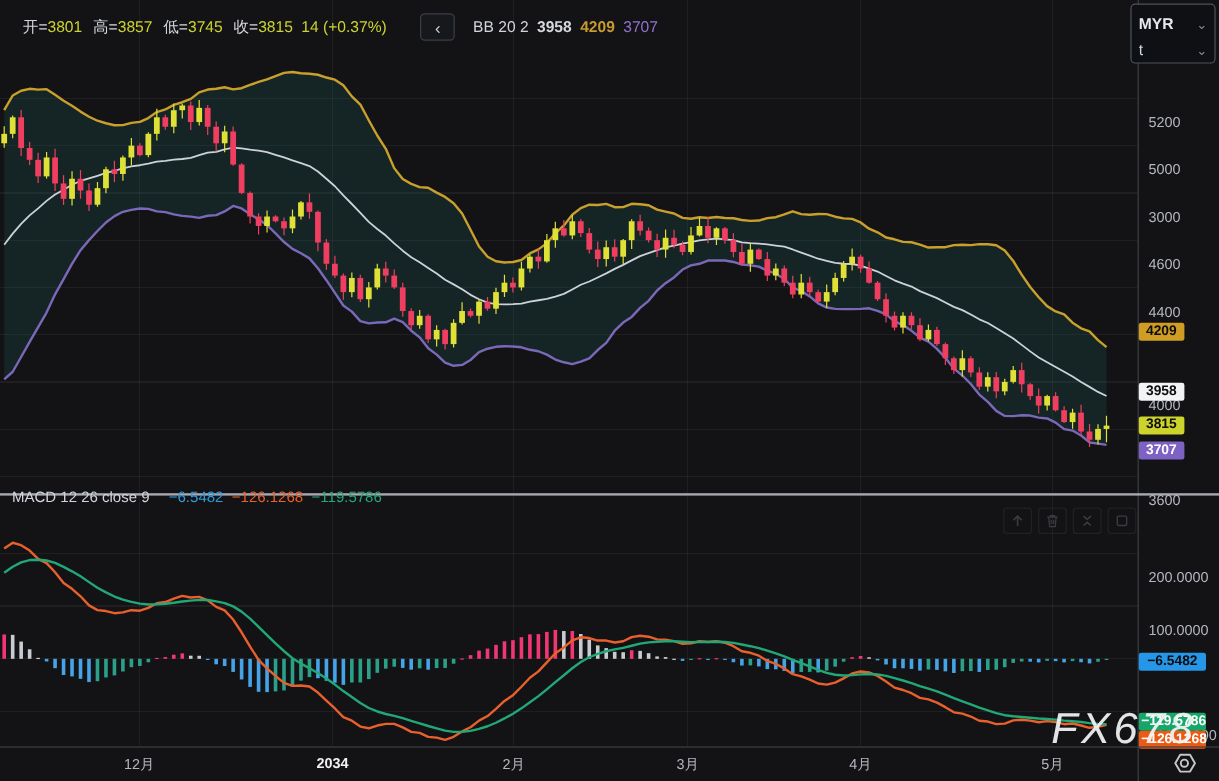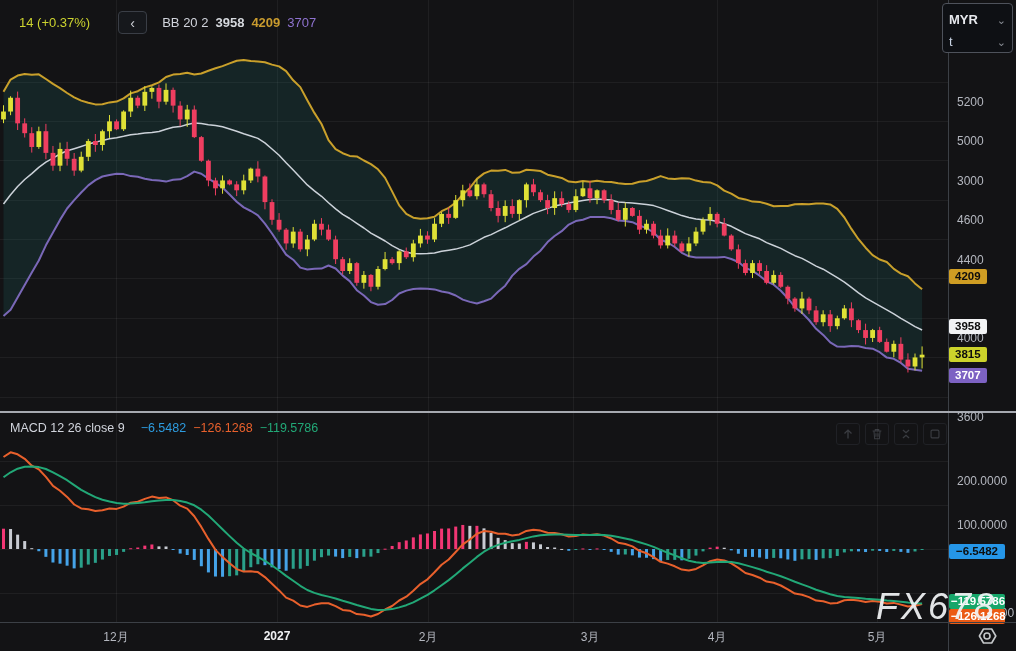--- a/index.html
+++ b/index.html
@@ -474,31 +474,37 @@
       <polyline points="3.5,44.0 10.6,39.3 17.6,41.3 24.7,45.8 31.8,52.7 38.8,56.3 45.9,63.9 53.0,72.9 60.0,77.7 67.1,83.9 74.2,91.5 81.2,95.4 88.3,96.2 95.4,98.0 102.4,97.3 109.5,95.5 116.6,95.9 123.6,93.6 130.7,89.7 137.8,88.7 144.8,85.9 151.9,83.6 159.0,84.9 166.0,84.4 173.1,87.3 180.2,92.7 187.2,95.6 194.3,103.3 201.3,113.9 208.4,125.9 215.5,136.9 222.5,144.1 229.6,150.3 236.7,156.1 243.7,158.6 250.8,158.3 257.9,159.1 264.9,164.1 272.0,170.8 279.1,177.4 286.1,184.6 293.2,187.6 300.3,192.5 307.3,193.9 314.4,191.6 321.5,190.2 328.5,190.2 335.6,193.1 342.7,196.9 349.7,197.7 356.8,201.1 363.9,201.7 370.9,203.5 378.0,201.0 385.1,196.5 392.1,193.0 399.2,187.5 406.3,183.7 413.3,177.7 420.4,171.1 427.5,166.3 434.5,159.3 441.6,151.8 448.7,146.5 455.7,139.0 462.8,131.4 469.9,126.5 476.9,120.7 484.0,118.1 491.1,118.7 498.1,120.8 505.2,120.8 512.3,122.4 519.3,121.4 526.4,117.9 533.4,116.8 540.5,117.6 547.6,119.8 554.6,120.0 561.7,121.3 568.8,123.6 575.8,123.1 582.9,121.4 590.0,122.0 597.0,121.3 604.1,122.6 611.2,125.5 618.2,129.7 625.3,131.0 632.4,133.4 639.4,137.8 646.5,140.2 653.6,144.1 660.6,148.8 667.7,150.6 674.8,153.3 681.8,156.6 688.9,157.5 696.0,155.9 703.0,152.3 710.1,148.2 717.2,146.6 724.2,147.4 731.3,150.3 738.4,154.9 745.4,160.0 752.5,162.0 759.6,164.7 766.6,168.6 773.7,169.8 780.8,172.5 787.8,176.3 794.9,180.6 802.0,181.7 809.0,184.1 816.1,187.6 823.2,188.3 830.2,190.4 837.3,190.0 844.4,187.3 851.4,186.8 858.5,187.5 865.6,188.9 872.6,187.9 879.7,188.7 886.8,190.5 893.8,189.9 900.9,191.6 907.9,193.5 915.0,192.7 922.1,191.0" fill="none" stroke="#e8602c" stroke-width="2" stroke-linejoin="round"></polyline>
       <polyline points="3.5,64.3 10.6,59.3 17.6,55.7 24.7,53.7 31.8,53.5 38.8,54.1 45.9,56.0 53.0,59.4 60.0,63.1 67.1,67.2 74.2,72.1 81.2,76.8 88.3,80.6 95.4,84.1 102.4,86.7 109.5,88.5 116.6,90.0 123.6,90.7 130.7,90.5 137.8,90.1 144.8,89.3 151.9,88.2 159.0,87.5 166.0,86.9 173.1,87.0 180.2,88.1 187.2,89.6 194.3,92.3 201.3,96.7 208.4,102.5 215.5,109.4 222.5,116.3 229.6,123.1 236.7,129.7 243.7,135.5 250.8,140.0 257.9,143.9 264.9,147.9 272.0,152.5 279.1,157.5 286.1,162.9 293.2,167.8 300.3,172.8 307.3,177.0 314.4,179.9 321.5,182.0 328.5,183.6 335.6,185.5 342.7,187.8 349.7,189.8 356.8,192.0 363.9,194.0 370.9,195.9 378.0,196.9 385.1,196.8 392.1,196.1 399.2,194.4 406.3,192.2 413.3,189.3 420.4,185.7 427.5,181.8 434.5,177.3 441.6,172.2 448.7,167.1 455.7,161.5 462.8,155.4 469.9,149.7 476.9,143.9 484.0,138.7 491.1,134.7 498.1,131.9 505.2,129.7 512.3,128.2 519.3,126.9 526.4,125.1 533.4,123.4 540.5,122.3 547.6,121.8 554.6,121.4 561.7,121.4 568.8,121.8 575.8,122.1 582.9,121.9 590.0,122.0 597.0,121.8 604.1,122.0 611.2,122.7 618.2,124.1 625.3,125.5 632.4,127.1 639.4,129.2 646.5,131.4 653.6,133.9 660.6,136.9 667.7,139.7 674.8,142.4 681.8,145.2 688.9,147.7 696.0,149.3 703.0,149.9 710.1,149.6 717.2,149.0 724.2,148.7 731.3,149.0 738.4,150.2 745.4,152.1 752.5,154.1 759.6,156.2 766.6,158.7 773.7,160.9 780.8,163.2 787.8,165.9 794.9,168.8 802.0,171.4 809.0,173.9 816.1,176.7 823.2,179.0 830.2,181.3 837.3,183.0 844.4,183.9 851.4,184.5 858.5,185.1 865.6,185.8 872.6,186.2 879.7,186.7 886.8,187.5 893.8,188.0 900.9,188.7 907.9,189.6 915.0,190.3 922.1,190.4" fill="none" stroke="#22a877" stroke-width="2" stroke-linejoin="round"></polyline>
     </svg>
 
   <div class="hsep"></div>
   <div class="vline"></div>
   <div class="hax"></div>
 
   <div class="legend" style="left:10px;top:11px;">
     <span class="sep"></span>
+    <span id="ohlc-row" style="display:flex;gap:9px;">
+        <span><span style="color:#d1d4dc">开=</span><span style="color:#ccd32f">3801</span></span>
+        <span><span style="color:#d1d4dc">高=</span><span style="color:#ccd32f">3857</span></span>
+        <span><span style="color:#d1d4dc">低=</span><span style="color:#ccd32f">3745</span></span>
+        <span><span style="color:#d1d4dc">收=</span><span style="color:#ccd32f">3815</span></span>
+      </span>
     <span class="val" style="color:#ccd32f;">14 (+0.37%)</span>
     <span class="sep" style="width:14px;"></span>
     <span class="backbtn">‹</span>
     <span class="sep" style="width:1px;"></span>
     <span>BB 20 2</span>
     <span class="bold" style="color:#d5d8dd;">3958</span>
     <span class="bold" style="color:#c99b2e;">4209</span>
     <span style="color:#8e72cf;">3707</span>
   </div>
 
-  <div class="legend" style="left:10px;top:421px;font-size:12.5px;">
+  <div class="legend" style="left:10px;top:407px;font-size:12.5px;">
     <span>MACD 12 26 close 9</span>
     <span class="sep" style="width:2px;"></span>
     <span style="color:#2d9ce0;">−6.5482</span>
     <span style="color:#e8602c;">−126.1268</span>
     <span style="color:#22a877;">−119.5786</span>
   </div>
 
   <div class="pcontrols">
     <span class="pbtn">
       <svg width="14" height="14" viewBox="0 0 16 16">
@@ -537,23 +543,23 @@
       <div class="chip" style="top: 318.525px; background: rgb(242, 243, 245); color: rgb(13, 13, 13);">3958</div>
       <div class="chip" style="top: 346.679px; background: rgb(204, 211, 43); color: rgb(13, 13, 13);">3815</div>
       <div class="chip" style="top: 367.942px; background: rgb(125, 98, 195); color: rgb(255, 255, 255);">3707</div>
       <div class="chip full" style="top: 543.881px; background: rgb(37, 150, 232); color: rgb(13, 13, 13);">−6.5482</div>
       <div class="chip full" style="top: 593.615px; background: rgb(22, 166, 106); color: rgb(255, 255, 255);">−119.5786</div>
       <div class="chip full" style="top: 608.615px; background: rgb(235, 90, 20); color: rgb(255, 255, 255);">−126.1268</div>
     </div>
 
   <div class="axis-time" id="axis-time">
       <div class="tlabel" style="left: 116px;">12月</div>
-      <div class="tlabel year" style="left: 277px;">2027</div>
+      <div class="tlabel year" style="left: 277px;">2034</div>
       <div class="tlabel" style="left: 428px;">2月</div>
-      <div class="tlabel" style="left: 590px;">3月</div>
+      <div class="tlabel" style="left: 573px;">3月</div>
       <div class="tlabel" style="left: 717px;">4月</div>
       <div class="tlabel" style="left: 877px;">5月</div>
     </div>
 
   <div class="cwidget">
     <div class="cwrow">
       <span class="txt">MYR</span>
       <span class="chev">⌄</span>
     </div>
     <div class="cwrow unit">

